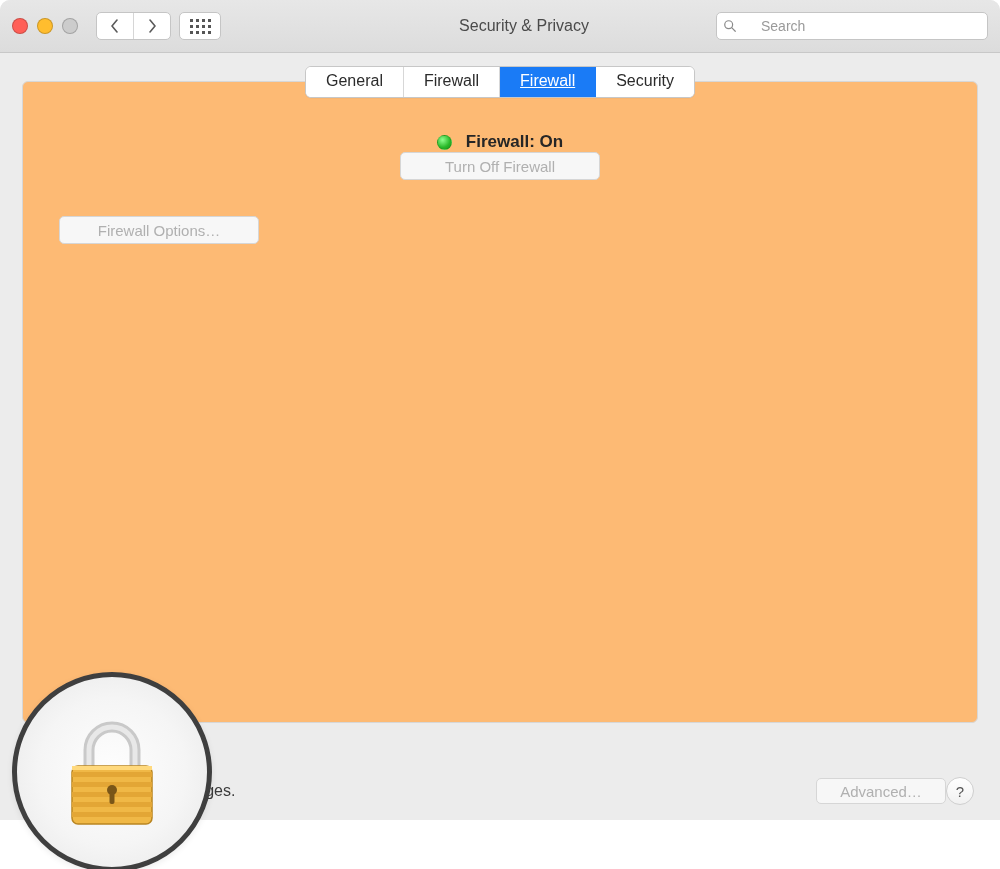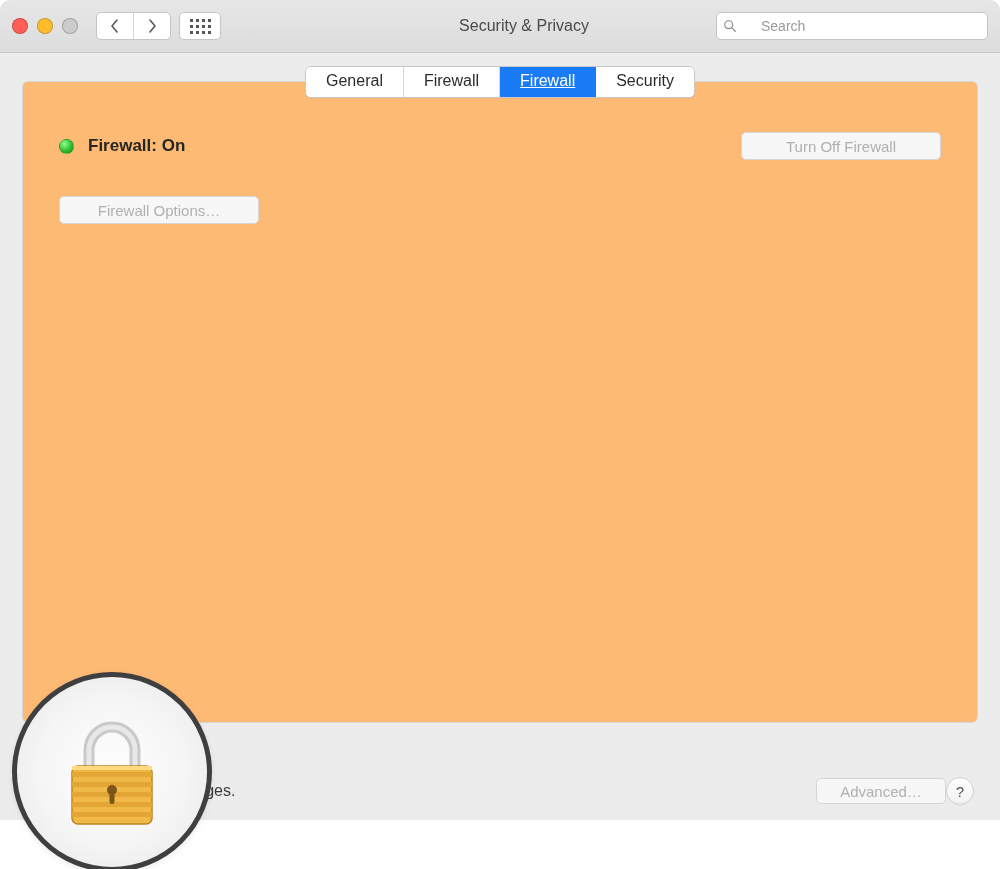--- a/index.html
+++ b/index.html
@@ -159,21 +159,21 @@
     color: #fff;
     border-right-color: #1a7bf6;
     text-decoration: underline;
   }
   .panel-body {
     padding: 50px 36px 20px 36px;
   }
   .status-row {
     display: flex;
     align-items: center;
-    justify-content: space-between;
+    flex-direction: column;
   }
   .status-left {
     display: flex;
     align-items: center;
     gap: 14px;
   }
   .status-dot {
     width: 13px; height: 13px; border-radius: 50%;
     background: radial-gradient(circle at 35% 30%, #8eff8e, #29b829 60%, #1d941d);
     border: 0.5px solid rgba(0,0,0,0.1);

